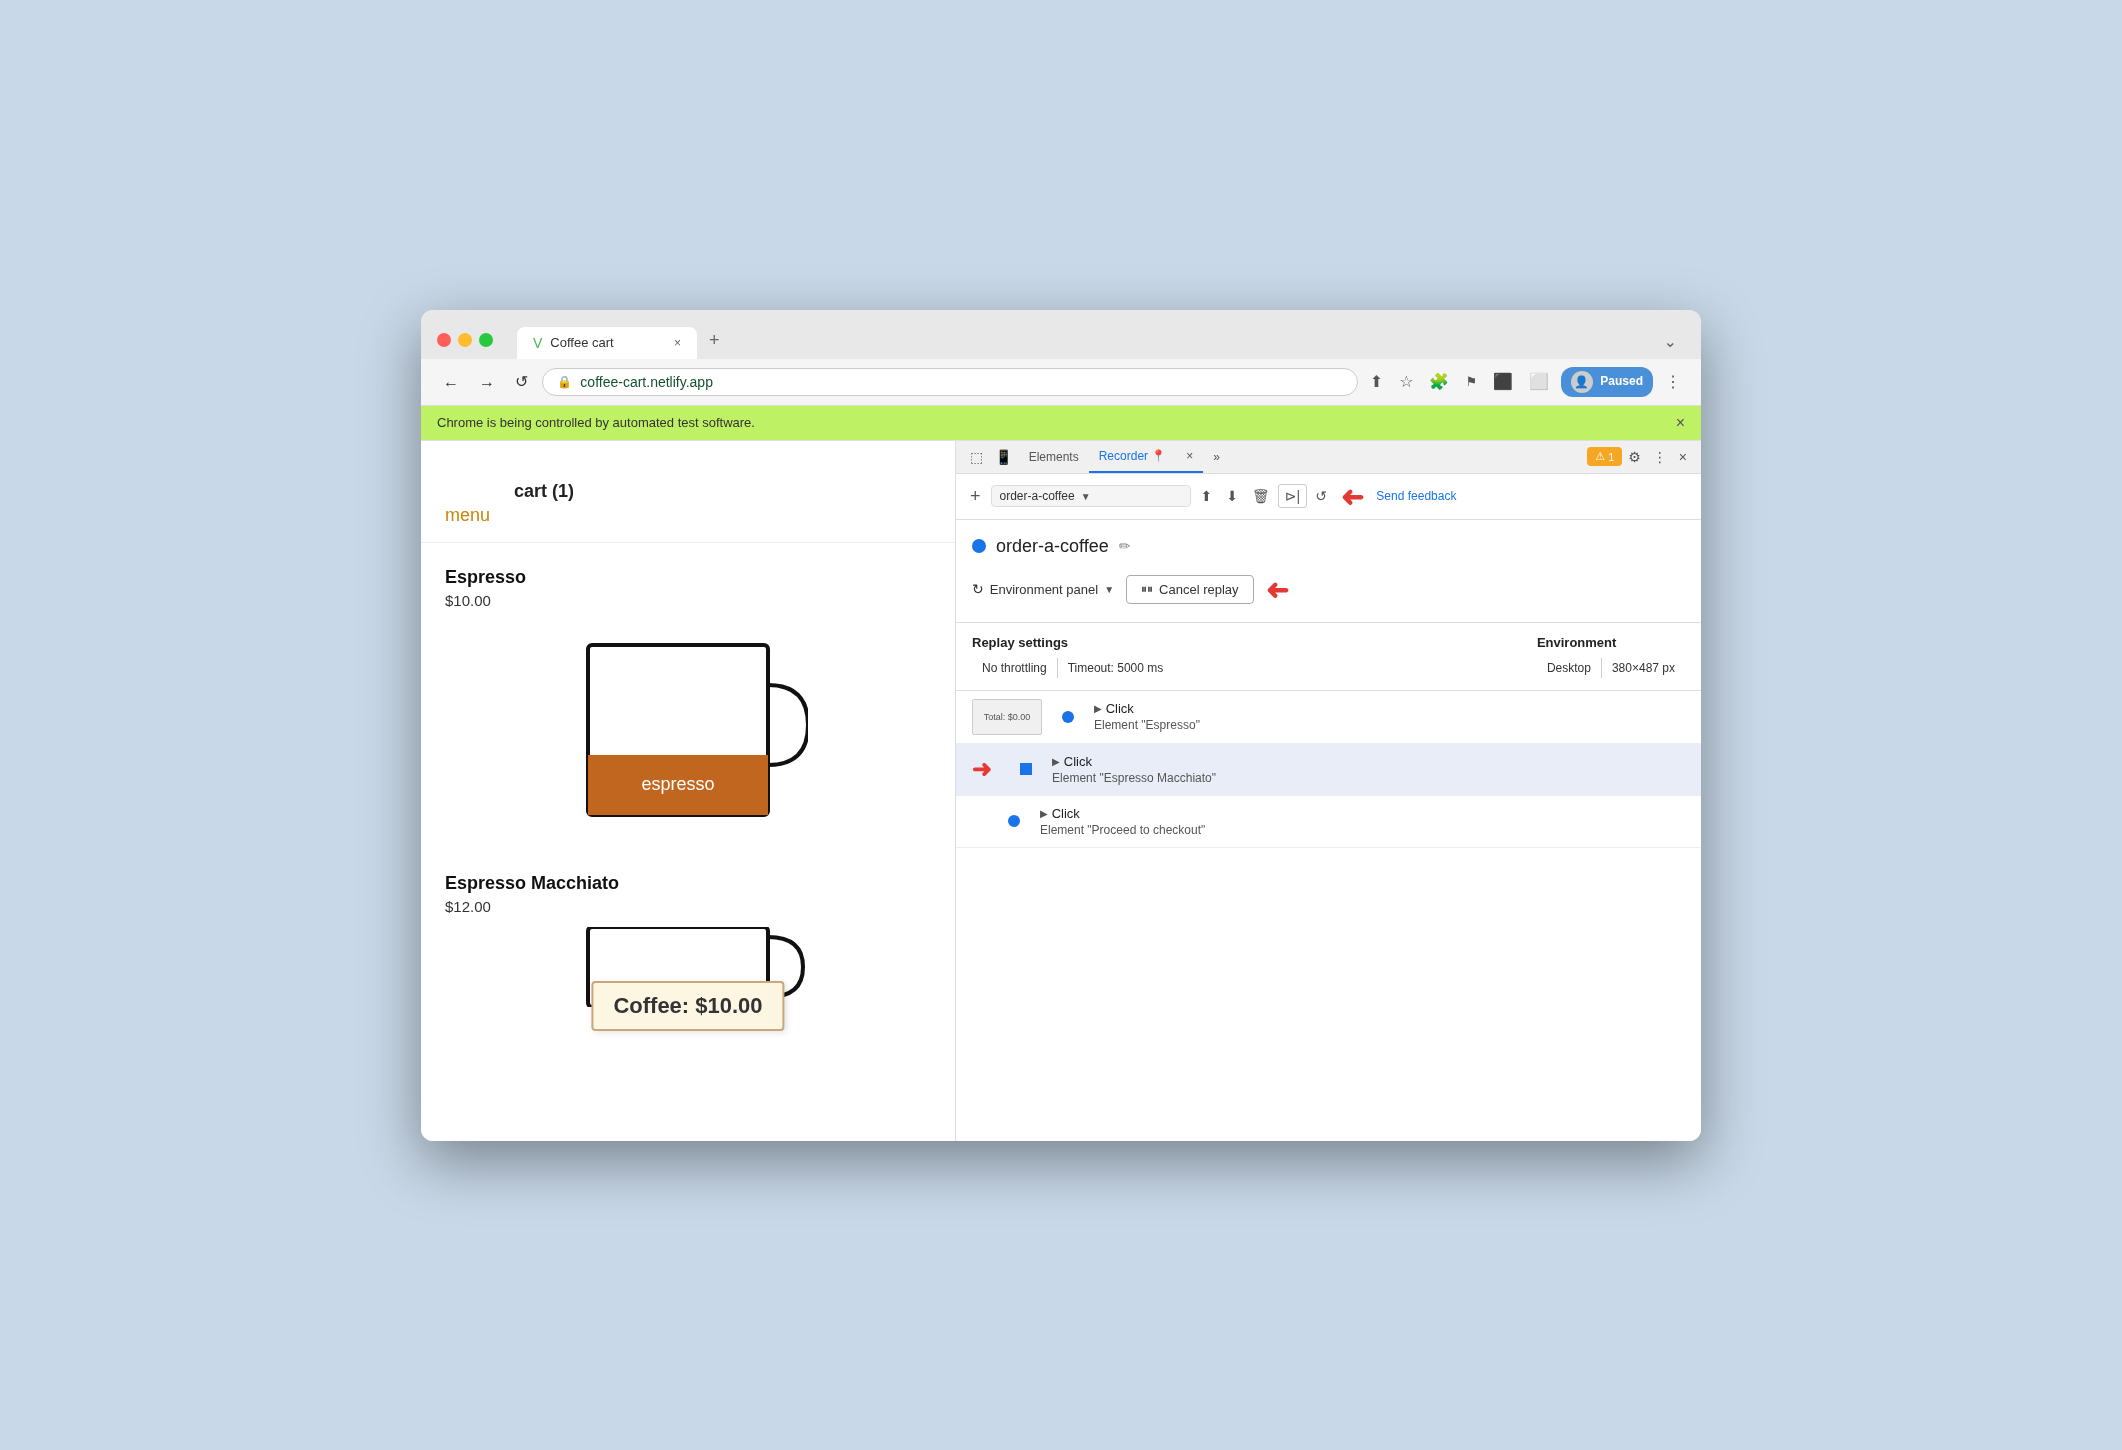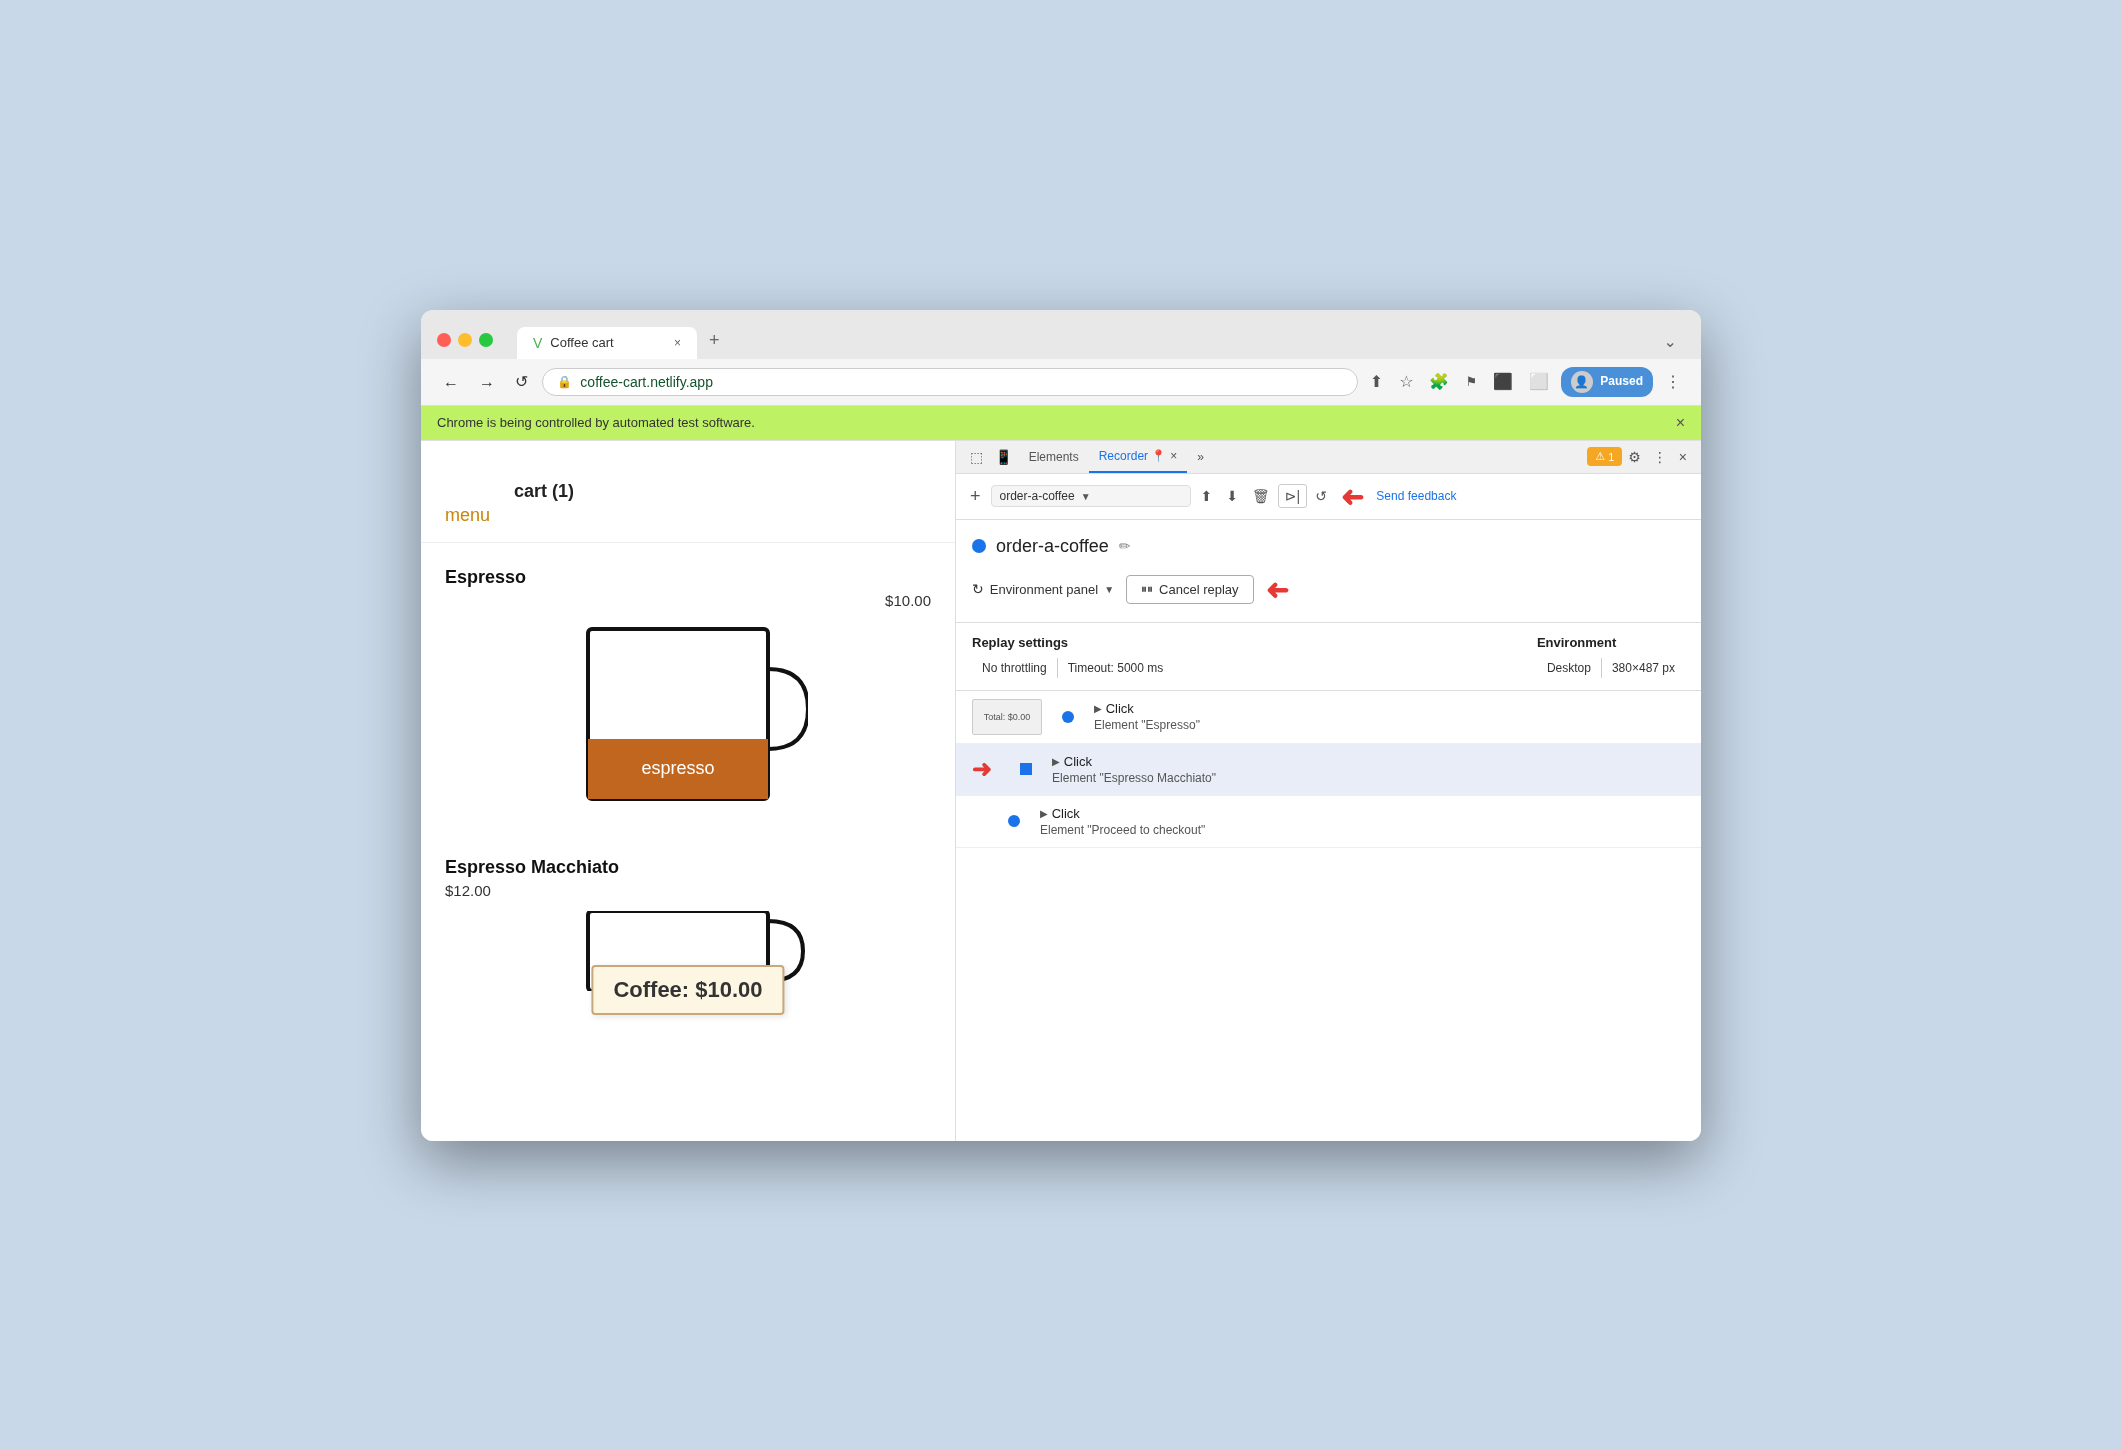--- a/index.html
+++ b/index.html
@@ -181,22 +181,21 @@
     }
     .product-name {
       font-size: 18px;
       font-weight: 700;
       color: #111;
       margin-bottom: 4px;
     }
     .product-price {
       font-size: 15px;
       color: #333;
-      margin-bottom: 0;
-      text-align: right;
+      margin-bottom: 16px;
     }
     .coffee-cup {
       width: 240px;
       margin: 0 auto 20px;
       position: relative;
     }
     .cup-svg {
       width: 100%;
     }
     .product-section {
@@ -567,21 +566,21 @@
         </div>
       </div>
     </div>
 
     <div class="devtools">
 
       <div class="devtools-tabs">
         <button class="dt-icon-btn">⬚</button>
         <button class="dt-icon-btn">📱</button>
         <button class="dt-tab-btn">Elements</button>
-        <button class="dt-tab-btn active" style="display:flex;align-items:center;gap:4px;">
+        <button class="dt-tab-btn active" style="display:flex;align-items:center;gap:20px;">
           <span>Recorder 📍</span>
           <span style="font-size:12px;color:#555;">×</span>
         </button>
         <button class="dt-tab-btn">»</button>
         <div class="dt-tabs-spacer"></div>
         <button class="dt-icon-btn" style="background:#f5a623;color:white;border-radius:4px;padding:3px 8px;font-size:11px;display:flex;align-items:center;gap:3px;">
           <span>⚠</span>
           <span>1</span>
         </button>
         <button class="dt-icon-btn">⚙</button>

